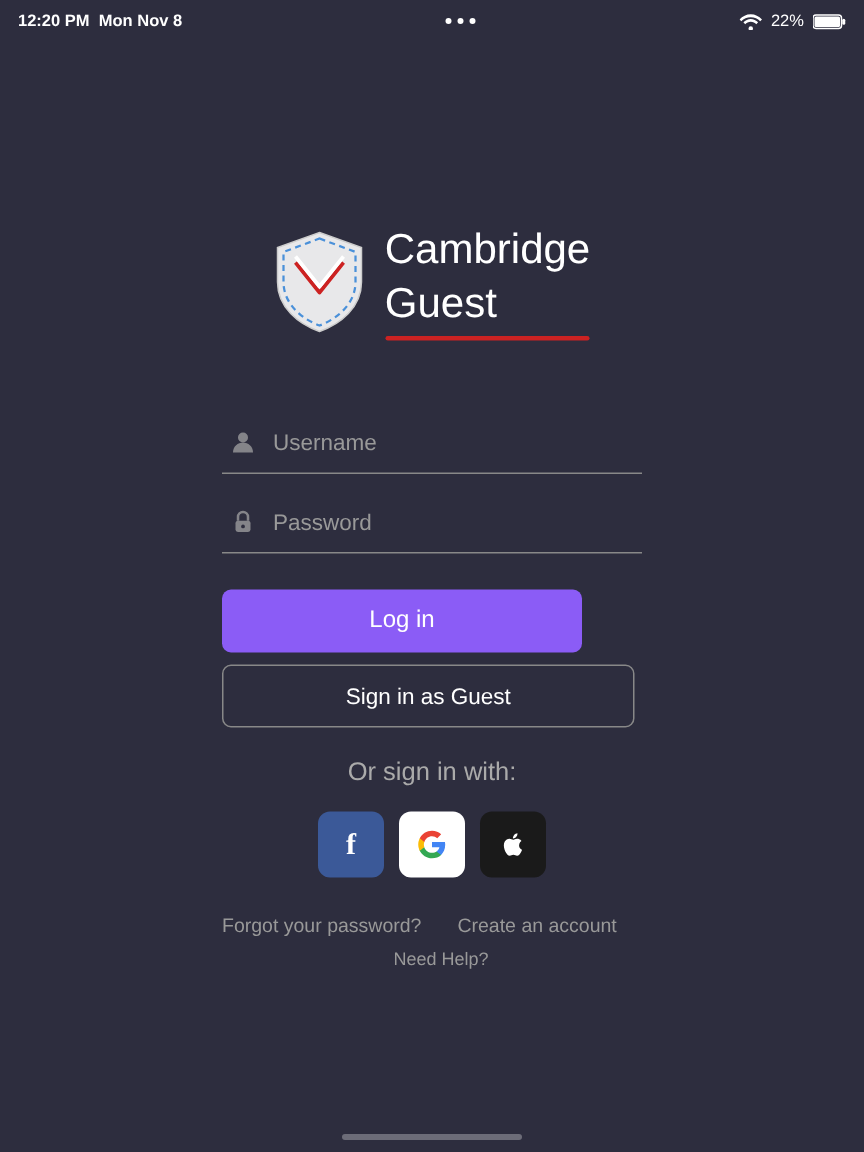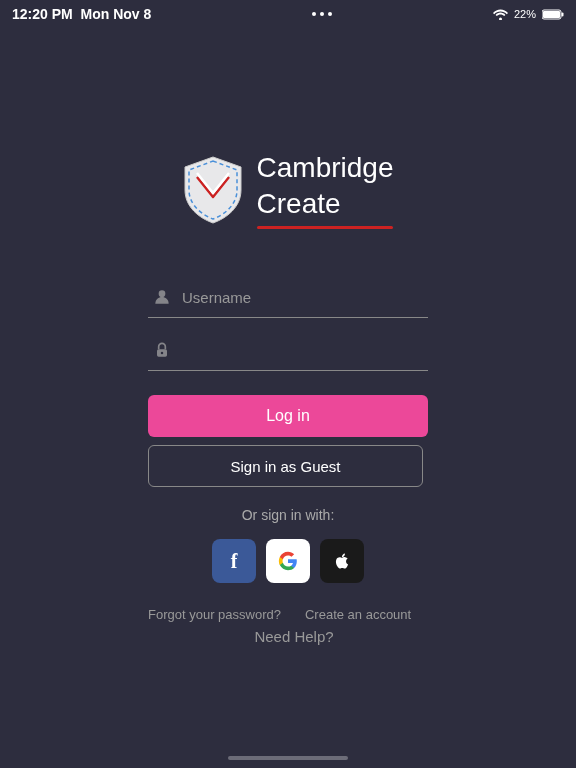--- a/index.html
+++ b/index.html
@@ -21,21 +21,21 @@
       display: flex;
       align-items: center;
       justify-content: space-between;
       padding: 0 12px;
       font-size: 11px;
       color: #ffffff;
     }
 
     .status-left {
       font-weight: 600;
-      font-size: 14px;
+      font-size: 11px;
     }
 
     .status-center {
       display: flex;
       gap: 4px;
       align-items: center;
     }
 
     .dot {
       width: 4px;
@@ -121,23 +121,23 @@
       color: #cccccc;
       font-size: 15px;
       width: 100%;
     }
 
     .form-input::placeholder {
       color: #999999;
     }
 
     .btn-login {
-      width: 280px;
+      width: 240px;
       height: 42px;
-      background: #ec4899;
+      background: #8b5cf6;
       border: none;
       border-radius: 6px;
       color: #ffffff;
       font-size: 16px;
       cursor: pointer;
       margin-top: 12px;
       margin-bottom: 8px;
     }
 
     .btn-guest {
@@ -147,21 +147,21 @@
       border: 1.5px solid #888;
       border-radius: 6px;
       color: #ffffff;
       font-size: 15px;
       cursor: pointer;
       margin-bottom: 20px;
     }
 
     .or-divider {
       color: #aaaaaa;
-      font-size: 14px;
+      font-size: 17px;
       margin-bottom: 16px;
       text-align: center;
     }
 
     .social-buttons {
       display: flex;
       gap: 10px;
       justify-content: center;
       margin-bottom: 24px;
     }
@@ -202,21 +202,21 @@
 
     .bottom-link {
       color: #999999;
       font-size: 13px;
       cursor: pointer;
       text-decoration: none;
     }
 
     .need-help {
       color: #999999;
-      font-size: 15px;
+      font-size: 12px;
       cursor: pointer;
       padding-left: 12px;
     }
 
     
     .home-indicator {
       position: absolute;
       bottom: 8px;
       left: 50%;
       transform: translateX(-50%);
@@ -262,21 +262,21 @@
 
       <path d="M30 6 L54 15 L54 35 C54 50 41 60 30 64 C19 60 6 50 6 35 L6 15 Z" fill="none" stroke="#4a90d9" stroke-width="1.5" stroke-dasharray="4,3"></path>
 
       <polyline points="14,22 30,42 46,22" fill="none" stroke="#cc2222" stroke-width="2.5" stroke-linejoin="round"></polyline>
 
       <polyline points="14,18 30,38 46,18" fill="none" stroke="#ffffff" stroke-width="2.5" stroke-linejoin="round"></polyline>
     </svg>
     <div>
       <div class="app-name">
         <span>Cambridge</span><br>
-        <span>Create</span>
+        <span>Guest</span>
         <div class="underline-red"></div>
       </div>
     </div>
   </div>
 
   <div class="form-container">
 
     <div class="input-group">
       <svg class="input-icon" viewBox="0 0 24 24">
         <circle cx="12" cy="8" r="4" fill="#aaaaaa"></circle>
@@ -284,20 +284,21 @@
       </svg>
       <input type="text" class="form-input" placeholder="Username" style="">
     </div>
 
     <div class="input-group">
       <svg class="input-icon" viewBox="0 0 24 24">
         <rect x="6" y="11" width="12" height="9" rx="2" fill="#aaaaaa"></rect>
         <path d="M8 11 L8 8 C8 5.8 9.8 4 12 4 C14.2 4 16 5.8 16 8 L16 11" fill="none" stroke="#aaaaaa" stroke-width="2"></path>
         <circle cx="12" cy="15.5" r="1.5" fill="#2d2d3e"></circle>
       </svg>
+      <input type="password" class="form-input" placeholder="Password" style="">
     </div>
 
     <button class="btn-login">Log in</button>
 
     <button class="btn-guest">Sign in as Guest</button>
 
     <div class="or-divider">Or sign in with:</div>
 
     <div class="social-buttons">
       <button class="social-btn facebook">

